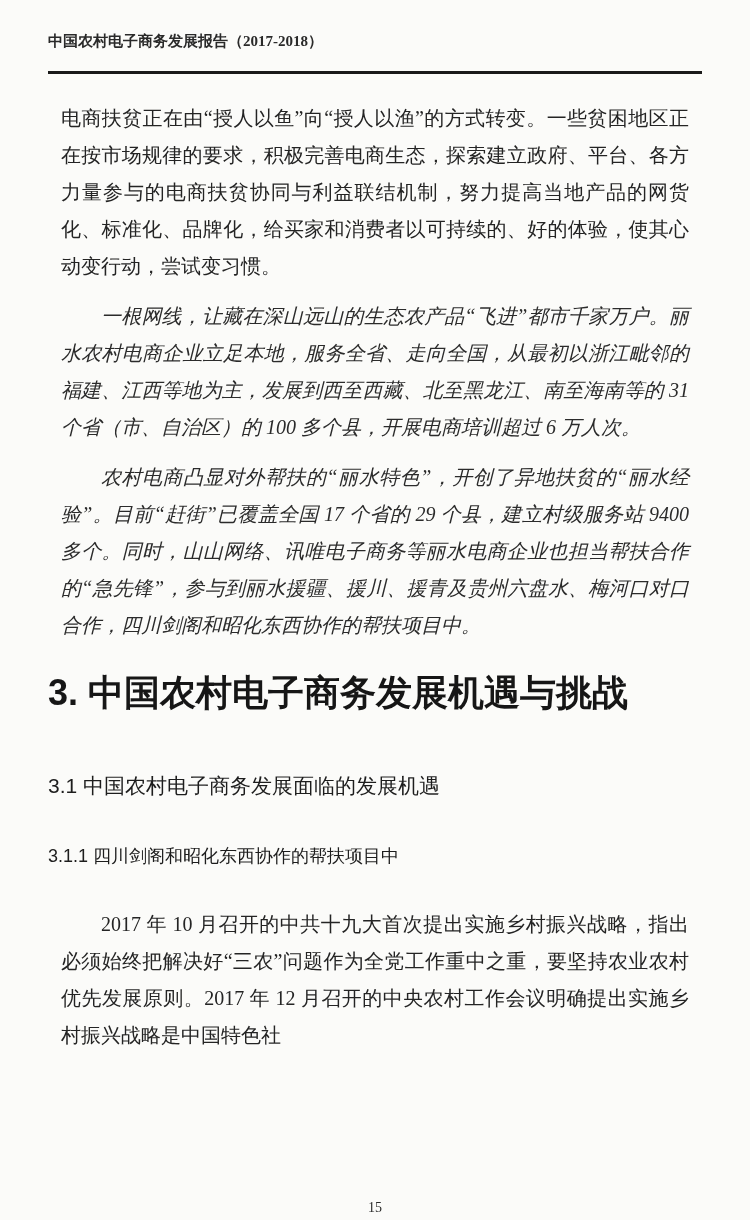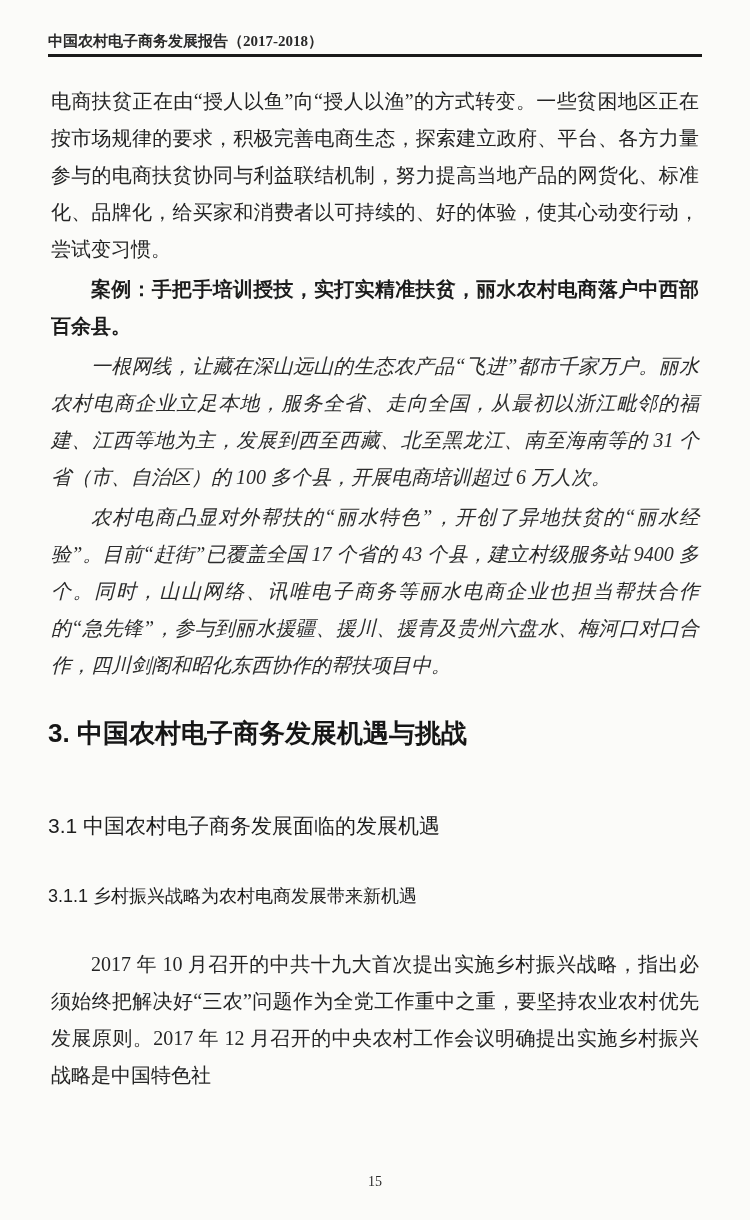--- a/index.html
+++ b/index.html
@@ -19,49 +19,49 @@
     font-family: "Liberation Serif", serif;
     overflow: hidden;
   }
   .page-header {
     display: flex;
     justify-content: space-between;
     align-items: baseline;
     font-size: 15px;
     font-weight: bold;
     color: #2a2a2a;
-    padding-bottom: 3px;
+    padding-bottom: 20px;
     border-bottom: 3px solid #1a1a1a;
   }
   .doc-body {
     margin-top: 26px;
   }
   .para {
-    margin: 3px;
+    margin: 13px;
     font-size: 20px;
     line-height: 37px;
     text-align: justify;
     text-indent: 2em;
     color: #242424;
   }
   .para.noindent {
     text-indent: 0;
   }
   .case-heading {
     font-weight: bold;
     color: #1c1c1c;
   }
   .kai {
     font-style: italic;
     color: #2b2b2b;
   }
   .h-section {
     margin: 32px 0 12px 0;
     font-family: "Liberation Sans", sans-serif;
-    font-size: 26px;
+    font-size: 36px;
     font-weight: bold;
     color: #161616;
     line-height: 34px;
   }
   .h-sub {
     margin: 62px 0 8px 0;
     font-family: "Liberation Sans", sans-serif;
     font-size: 21px;
     font-weight: normal;
     color: #1d1d1d;
@@ -74,53 +74,52 @@
     font-weight: normal;
     color: #1d1d1d;
     line-height: 24px;
   }
   .closing {
     margin-top: 38px;
   }
   .page-footer {
     position: absolute;
     left: 0;
-    bottom: 30px;
+    bottom: 4px;
     width: 100%;
     text-align: center;
     font-family: "Liberation Serif", serif;
     font-size: 14px;
     color: #2a2a2a;
   }
 </style>
 </head>
 <body>
 
 <div class="page">
 
   <header class="page-header">
     <span>中国农村电子商务发展报告（2017-2018）</span>
   </header>
 
   <main class="doc-body">
 
     <p class="para noindent">电商扶贫正在由“授人以鱼”向“授人以渔”的方式转变。一些贫困地区正在按市场规律的要求，积极完善电商生态，探索建立政府、平台、各方力量参与的电商扶贫协同与利益联结机制，努力提高当地产品的网货化、标准化、品牌化，给买家和消费者以可持续的、好的体验，使其心动变行动，尝试变习惯。</p>
 
-    <p class="para case-heading">案例：手把手培训授技，实打实精准扶贫，丽水农村电商落户中西部百余县。</p>
 
     <p class="para kai">一根网线，让藏在深山远山的生态农产品“飞进”都市千家万户。丽水农村电商企业立足本地，服务全省、走向全国，从最初以浙江毗邻的福建、江西等地为主，发展到西至西藏、北至黑龙江、南至海南等的 31 个省（市、自治区）的 100 多个县，开展电商培训超过 6 万人次。</p>
 
-    <p class="para kai">农村电商凸显对外帮扶的“丽水特色”，开创了异地扶贫的“丽水经验”。目前“赶街”已覆盖全国 17 个省的 43 个县，建立村级服务站 9400 多个。同时，山山网络、讯唯电子商务等丽水电商企业也担当帮扶合作的“急先锋”，参与到丽水援疆、援川、援青及贵州六盘水、梅河口对口合作，四川剑阁和昭化东西协作的帮扶项目中。</p>
+    <p class="para kai">农村电商凸显对外帮扶的“丽水特色”，开创了异地扶贫的“丽水经验”。目前“赶街”已覆盖全国 17 个省的 29 个县，建立村级服务站 9400 多个。同时，山山网络、讯唯电子商务等丽水电商企业也担当帮扶合作的“急先锋”，参与到丽水援疆、援川、援青及贵州六盘水、梅河口对口合作，四川剑阁和昭化东西协作的帮扶项目中。</p>
 
 
     <h1 class="h-section">3. 中国农村电子商务发展机遇与挑战</h1>
 
     <h2 class="h-sub">3.1 中国农村电子商务发展面临的发展机遇</h2>
 
-    <h3 class="h-subsub">3.1.1 乡村振兴战略为农村电商发展带来新机遇</h3>
+    <h3 class="h-subsub">3.1.1 四川剑阁和昭化东西协作的帮扶项目中</h3>
 
     <p class="para closing">2017 年 10 月召开的中共十九大首次提出实施乡村振兴战略，指出必须始终把解决好“三农”问题作为全党工作重中之重，要坚持农业农村优先发展原则。2017 年 12 月召开的中央农村工作会议明确提出实施乡村振兴战略是中国特色社</p>
 
   </main>
 
   <footer class="page-footer">
     <span>15</span>
   </footer>
 
 </div>

